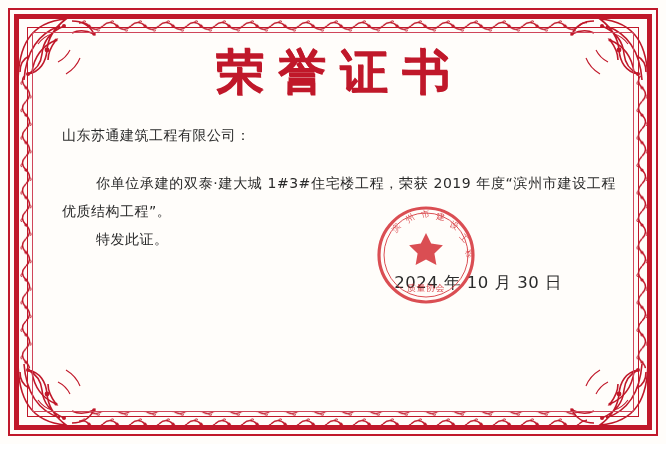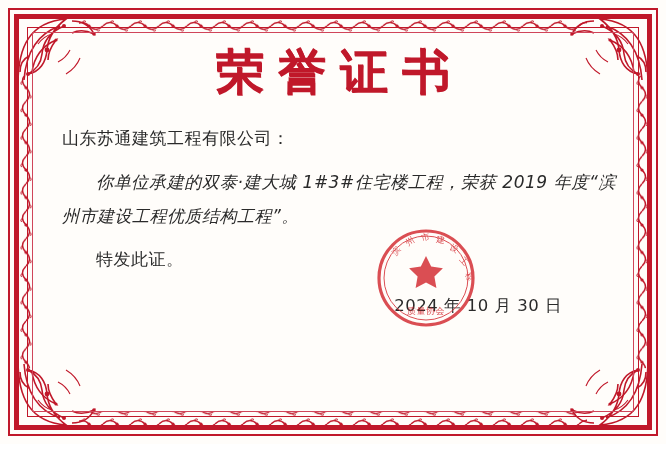--- a/index.html
+++ b/index.html
@@ -106,38 +106,37 @@
     text-indent: 14px;
     line-height: 1.15;
     text-shadow: 0.5px 0.5px 0 #c0182a;
     white-space: nowrap;
   }
 
   .body-text {
     margin-top: 22px;
     color: #2a2a2a;
     font-family: "DejaVu Sans", sans-serif;
-    font-size: 17px;
+    font-size: 14px;
     line-height: 2.0;
     letter-spacing: 0.5px;
   }
 
   .salutation {
     padding-left: 22px;
   }
   .para {
-    margin-top: 10px;
+    margin-top: 20px;
     text-indent: 34px;
     padding-left: 22px;
     padding-right: 10px;
     text-align: justify;
-    font-style: italic;
   }
   .para2 {
-    margin-top: 9px;
+    margin-top: 0px;
     text-indent: 34px;
     padding-left: 22px;
   }
 
   .signature-block {
     margin-top: 14px;
     text-align: right;
     padding-right: 46px;
     color: #2a2a2a;
     font-size: 16.5px;

